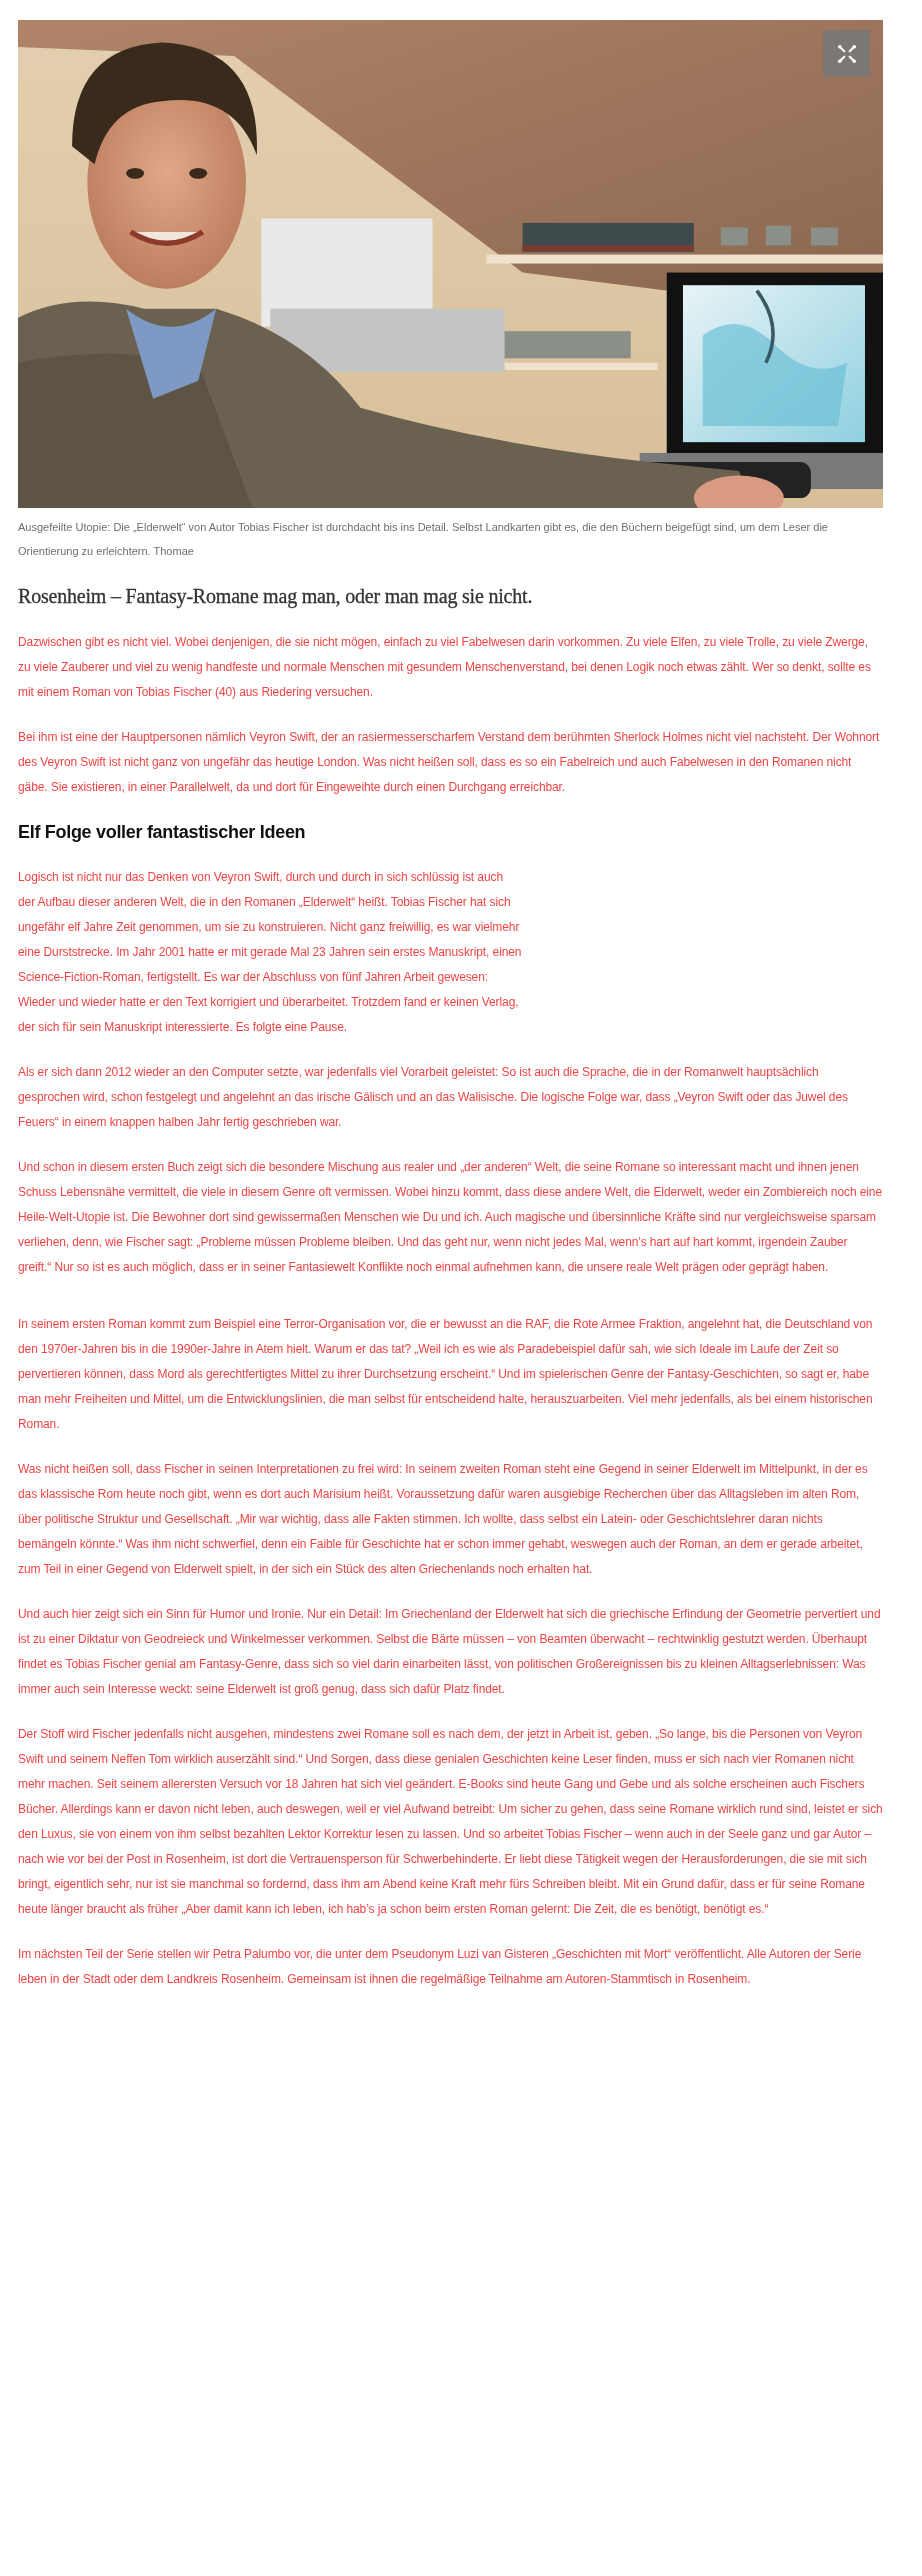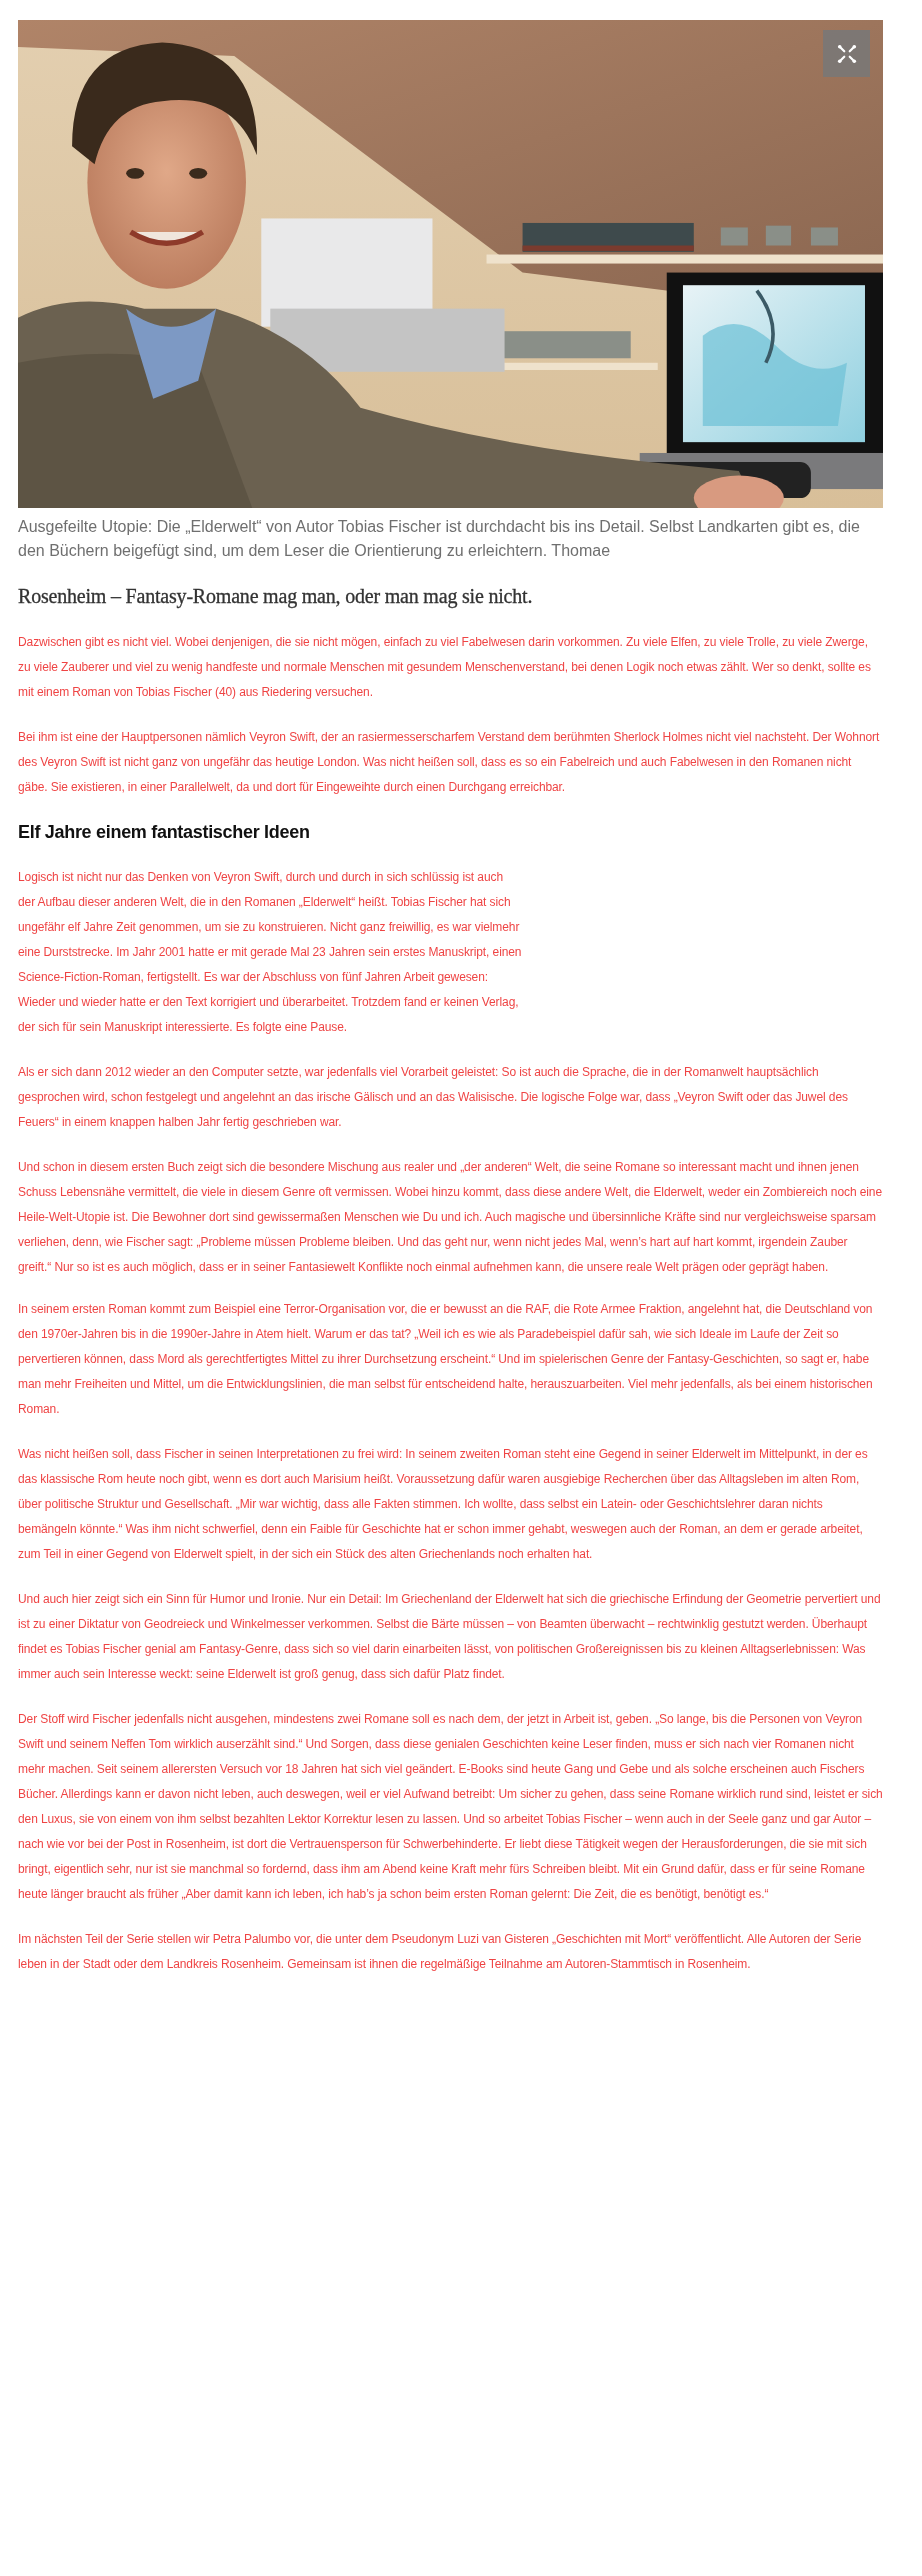--- a/index.html
+++ b/index.html
@@ -4,30 +4,30 @@
 <style>
   html, body { margin: 0; padding: 0; background: #ffffff; }
   body { width: 923px; height: 2576px; overflow: hidden; position: relative;
          font-family: "Liberation Sans", "DejaVu Sans", sans-serif; color: #222; }
   .article { position: absolute; left: 18px; top: 20px; width: 867px; }
 
   .figure { position: relative; width: 865px; height: 488px; overflow: hidden; background: #b48a68; }
   .photo { position: absolute; inset: 0; }
   .expand-btn { position: absolute; right: 12.6px; top: 10px; width: 47px; height: 47px;
                 background: rgba(120,120,120,0.85); display: flex; align-items: center; justify-content: center; cursor: pointer; }
-  .caption { font-size: 16px; line-height: 24px; color: #6f6f6f; margin: 7.2px 0 0 0; width: 865px; }
+  .caption { font-size: 11px; line-height: 24px; color: #6f6f6f; margin: 7.2px 0 0 0; width: 865px; }
 
   h2.lead-title { font-size: 20px; font-weight: normal; color: #333; margin: 20px 0 0 0; line-height: 27px;
                   -webkit-text-stroke: 0.3px #333; letter-spacing: -0.2px; font-family: Liberation Serif, serif; }
   h3.sub-title { font-size: 18px; font-weight: bold; color: #111; margin: 20px 0 0 0; line-height: 25px; letter-spacing: -0.3px; }
 
   p { font-size: 12px; line-height: 25px; color: #ef4444; margin: 20px 0 0 0; letter-spacing: -0.1px; }
   p.narrow { width: 505px; }
   p.wide { width: 865px; }
-  p.gap-lg { margin-top: 17px; }
+  p.gap-lg { margin-top: 32px; }
 </style>
 </head>
 <body>
 
 <div class="article">
 
   <div class="figure">
     <svg class="photo" viewBox="0 0 960 541" preserveAspectRatio="none" width="865" height="488">
       <defs>
         <linearGradient id="ceil" x1="0" y1="0" x2="1" y2="1">
@@ -95,21 +95,21 @@
     </div>
   </div>
 
   <div class="caption">Ausgefeilte Utopie: Die „Elderwelt“ von Autor Tobias Fischer ist durchdacht bis ins Detail. Selbst Landkarten gibt es, die den Büchern beigefügt sind, um dem Leser die Orientierung zu erleichtern. Thomae</div>
 
   <h2 class="lead-title">Rosenheim – Fantasy-Romane mag man, oder man mag sie nicht.</h2>
 
   <p class="wide">Dazwischen gibt es nicht viel. Wobei denjenigen, die sie nicht mögen, einfach zu viel Fabelwesen darin vorkommen. Zu viele Elfen, zu viele Trolle, zu viele Zwerge, zu viele Zauberer und viel zu wenig handfeste und normale Menschen mit gesundem Menschenverstand, bei denen Logik noch etwas zählt. Wer so denkt, sollte es mit einem Roman von Tobias Fischer (40) aus Riedering versuchen.</p>
   <p class="wide">Bei ihm ist eine der Hauptpersonen nämlich Veyron Swift, der an rasiermesserscharfem Verstand dem berühmten Sherlock Holmes nicht viel nachsteht. Der Wohnort des Veyron Swift ist nicht ganz von ungefähr das heutige London. Was nicht heißen soll, dass es so ein Fabelreich und auch Fabelwesen in den Romanen nicht gäbe. Sie existieren, in einer Parallelwelt, da und dort für Eingeweihte durch einen Durchgang erreichbar.</p>
 
-  <h3 class="sub-title">Elf Jahre einem fantastischer Ideen</h3>
+  <h3 class="sub-title">Elf Folge voller fantastischer Ideen</h3>
 
   <p class="narrow">Logisch ist nicht nur das Denken von Veyron Swift, durch und durch in sich schlüssig ist auch der Aufbau dieser anderen Welt, die in den Romanen „Elderwelt“ heißt. Tobias Fischer hat sich ungefähr elf Jahre Zeit genommen, um sie zu konstruieren. Nicht ganz freiwillig, es war vielmehr eine Durststrecke. Im Jahr 2001 hatte er mit gerade Mal 23 Jahren sein erstes Manuskript, einen Science-Fiction-Roman, fertigstellt. Es war der Abschluss von fünf Jahren Arbeit gewesen: Wieder und wieder hatte er den Text korrigiert und überarbeitet. Trotzdem fand er keinen Verlag, der sich für sein Manuskript interessierte. Es folgte eine Pause.</p>
   <p class="wide">Als er sich dann 2012 wieder an den Computer setzte, war jedenfalls viel Vorarbeit geleistet: So ist auch die Sprache, die in der Romanwelt hauptsächlich gesprochen wird, schon festgelegt und angelehnt an das irische Gälisch und an das Walisische. Die logische Folge war, dass „Veyron Swift oder das Juwel des Feuers“ in einem knappen halben Jahr fertig geschrieben war.</p>
   <p class="wide">Und schon in diesem ersten Buch zeigt sich die besondere Mischung aus realer und „der anderen“ Welt, die seine Romane so interessant macht und ihnen jenen Schuss Lebensnähe vermittelt, die viele in diesem Genre oft vermissen. Wobei hinzu kommt, dass diese andere Welt, die Elderwelt, weder ein Zombiereich noch eine Heile-Welt-Utopie ist. Die Bewohner dort sind gewissermaßen Menschen wie Du und ich. Auch magische und übersinnliche Kräfte sind nur vergleichsweise sparsam verliehen, denn, wie Fischer sagt: „Probleme müssen Probleme bleiben. Und das geht nur, wenn nicht jedes Mal, wenn’s hart auf hart kommt, irgendein Zauber greift.“ Nur so ist es auch möglich, dass er in seiner Fantasiewelt Konflikte noch einmal aufnehmen kann, die unsere reale Welt prägen oder geprägt haben.</p>
   <p class="wide gap-lg">In seinem ersten Roman kommt zum Beispiel eine Terror-Organisation vor, die er bewusst an die RAF, die Rote Armee Fraktion, angelehnt hat, die Deutschland von den 1970er-Jahren bis in die 1990er-Jahre in Atem hielt. Warum er das tat? „Weil ich es wie als Paradebeispiel dafür sah, wie sich Ideale im Laufe der Zeit so pervertieren können, dass Mord als gerechtfertigtes Mittel zu ihrer Durchsetzung erscheint.“ Und im spielerischen Genre der Fantasy-Geschichten, so sagt er, habe man mehr Freiheiten und Mittel, um die Entwicklungslinien, die man selbst für entscheidend halte, herauszuarbeiten. Viel mehr jedenfalls, als bei einem historischen Roman.</p>
   <p class="wide">Was nicht heißen soll, dass Fischer in seinen Interpretationen zu frei wird: In seinem zweiten Roman steht eine Gegend in seiner Elderwelt im Mittelpunkt, in der es das klassische Rom heute noch gibt, wenn es dort auch Marisium heißt. Voraussetzung dafür waren ausgiebige Recherchen über das Alltagsleben im alten Rom, über politische Struktur und Gesellschaft. „Mir war wichtig, dass alle Fakten stimmen. Ich wollte, dass selbst ein Latein- oder Geschichtslehrer daran nichts bemängeln könnte.“ Was ihm nicht schwerfiel, denn ein Faible für Geschichte hat er schon immer gehabt, weswegen auch der Roman, an dem er gerade arbeitet, zum Teil in einer Gegend von Elderwelt spielt, in der sich ein Stück des alten Griechenlands noch erhalten hat.</p>
   <p class="wide">Und auch hier zeigt sich ein Sinn für Humor und Ironie. Nur ein Detail: Im Griechenland der Elderwelt hat sich die griechische Erfindung der Geometrie pervertiert und ist zu einer Diktatur von Geodreieck und Winkelmesser verkommen. Selbst die Bärte müssen – von Beamten überwacht – rechtwinklig gestutzt werden. Überhaupt findet es Tobias Fischer genial am Fantasy-Genre, dass sich so viel darin einarbeiten lässt, von politischen Großereignissen bis zu kleinen Alltagserlebnissen: Was immer auch sein Interesse weckt: seine Elderwelt ist groß genug, dass sich dafür Platz findet.</p>
   <p class="wide">Der Stoff wird Fischer jedenfalls nicht ausgehen, mindestens zwei Romane soll es nach dem, der jetzt in Arbeit ist, geben. „So lange, bis die Personen von Veyron Swift und seinem Neffen Tom wirklich auserzählt sind.“ Und Sorgen, dass diese genialen Geschichten keine Leser finden, muss er sich nach vier Romanen nicht mehr machen. Seit seinem allerersten Versuch vor 18 Jahren hat sich viel geändert. E-Books sind heute Gang und Gebe und als solche erscheinen auch Fischers Bücher. Allerdings kann er davon nicht leben, auch deswegen, weil er viel Aufwand betreibt: Um sicher zu gehen, dass seine Romane wirklich rund sind, leistet er sich den Luxus, sie von einem von ihm selbst bezahlten Lektor Korrektur lesen zu lassen. Und so arbeitet Tobias Fischer – wenn auch in der Seele ganz und gar Autor – nach wie vor bei der Post in Rosenheim, ist dort die Vertrauensperson für Schwerbehinderte. Er liebt diese Tätigkeit wegen der Herausforderungen, die sie mit sich bringt, eigentlich sehr, nur ist sie manchmal so fordernd, dass ihm am Abend keine Kraft mehr fürs Schreiben bleibt. Mit ein Grund dafür, dass er für seine Romane heute länger braucht als früher „Aber damit kann ich leben, ich hab’s ja schon beim ersten Roman gelernt: Die Zeit, die es benötigt, benötigt es.“</p>
   <p class="wide">Im nächsten Teil der Serie stellen wir Petra Palumbo vor, die unter dem Pseudonym Luzi van Gisteren „Geschichten mit Mort“ veröffentlicht. Alle Autoren der Serie leben in der Stadt oder dem Landkreis Rosenheim. Gemeinsam ist ihnen die regelmäßige Teilnahme am Autoren-Stammtisch in Rosenheim.</p>
 </div>

